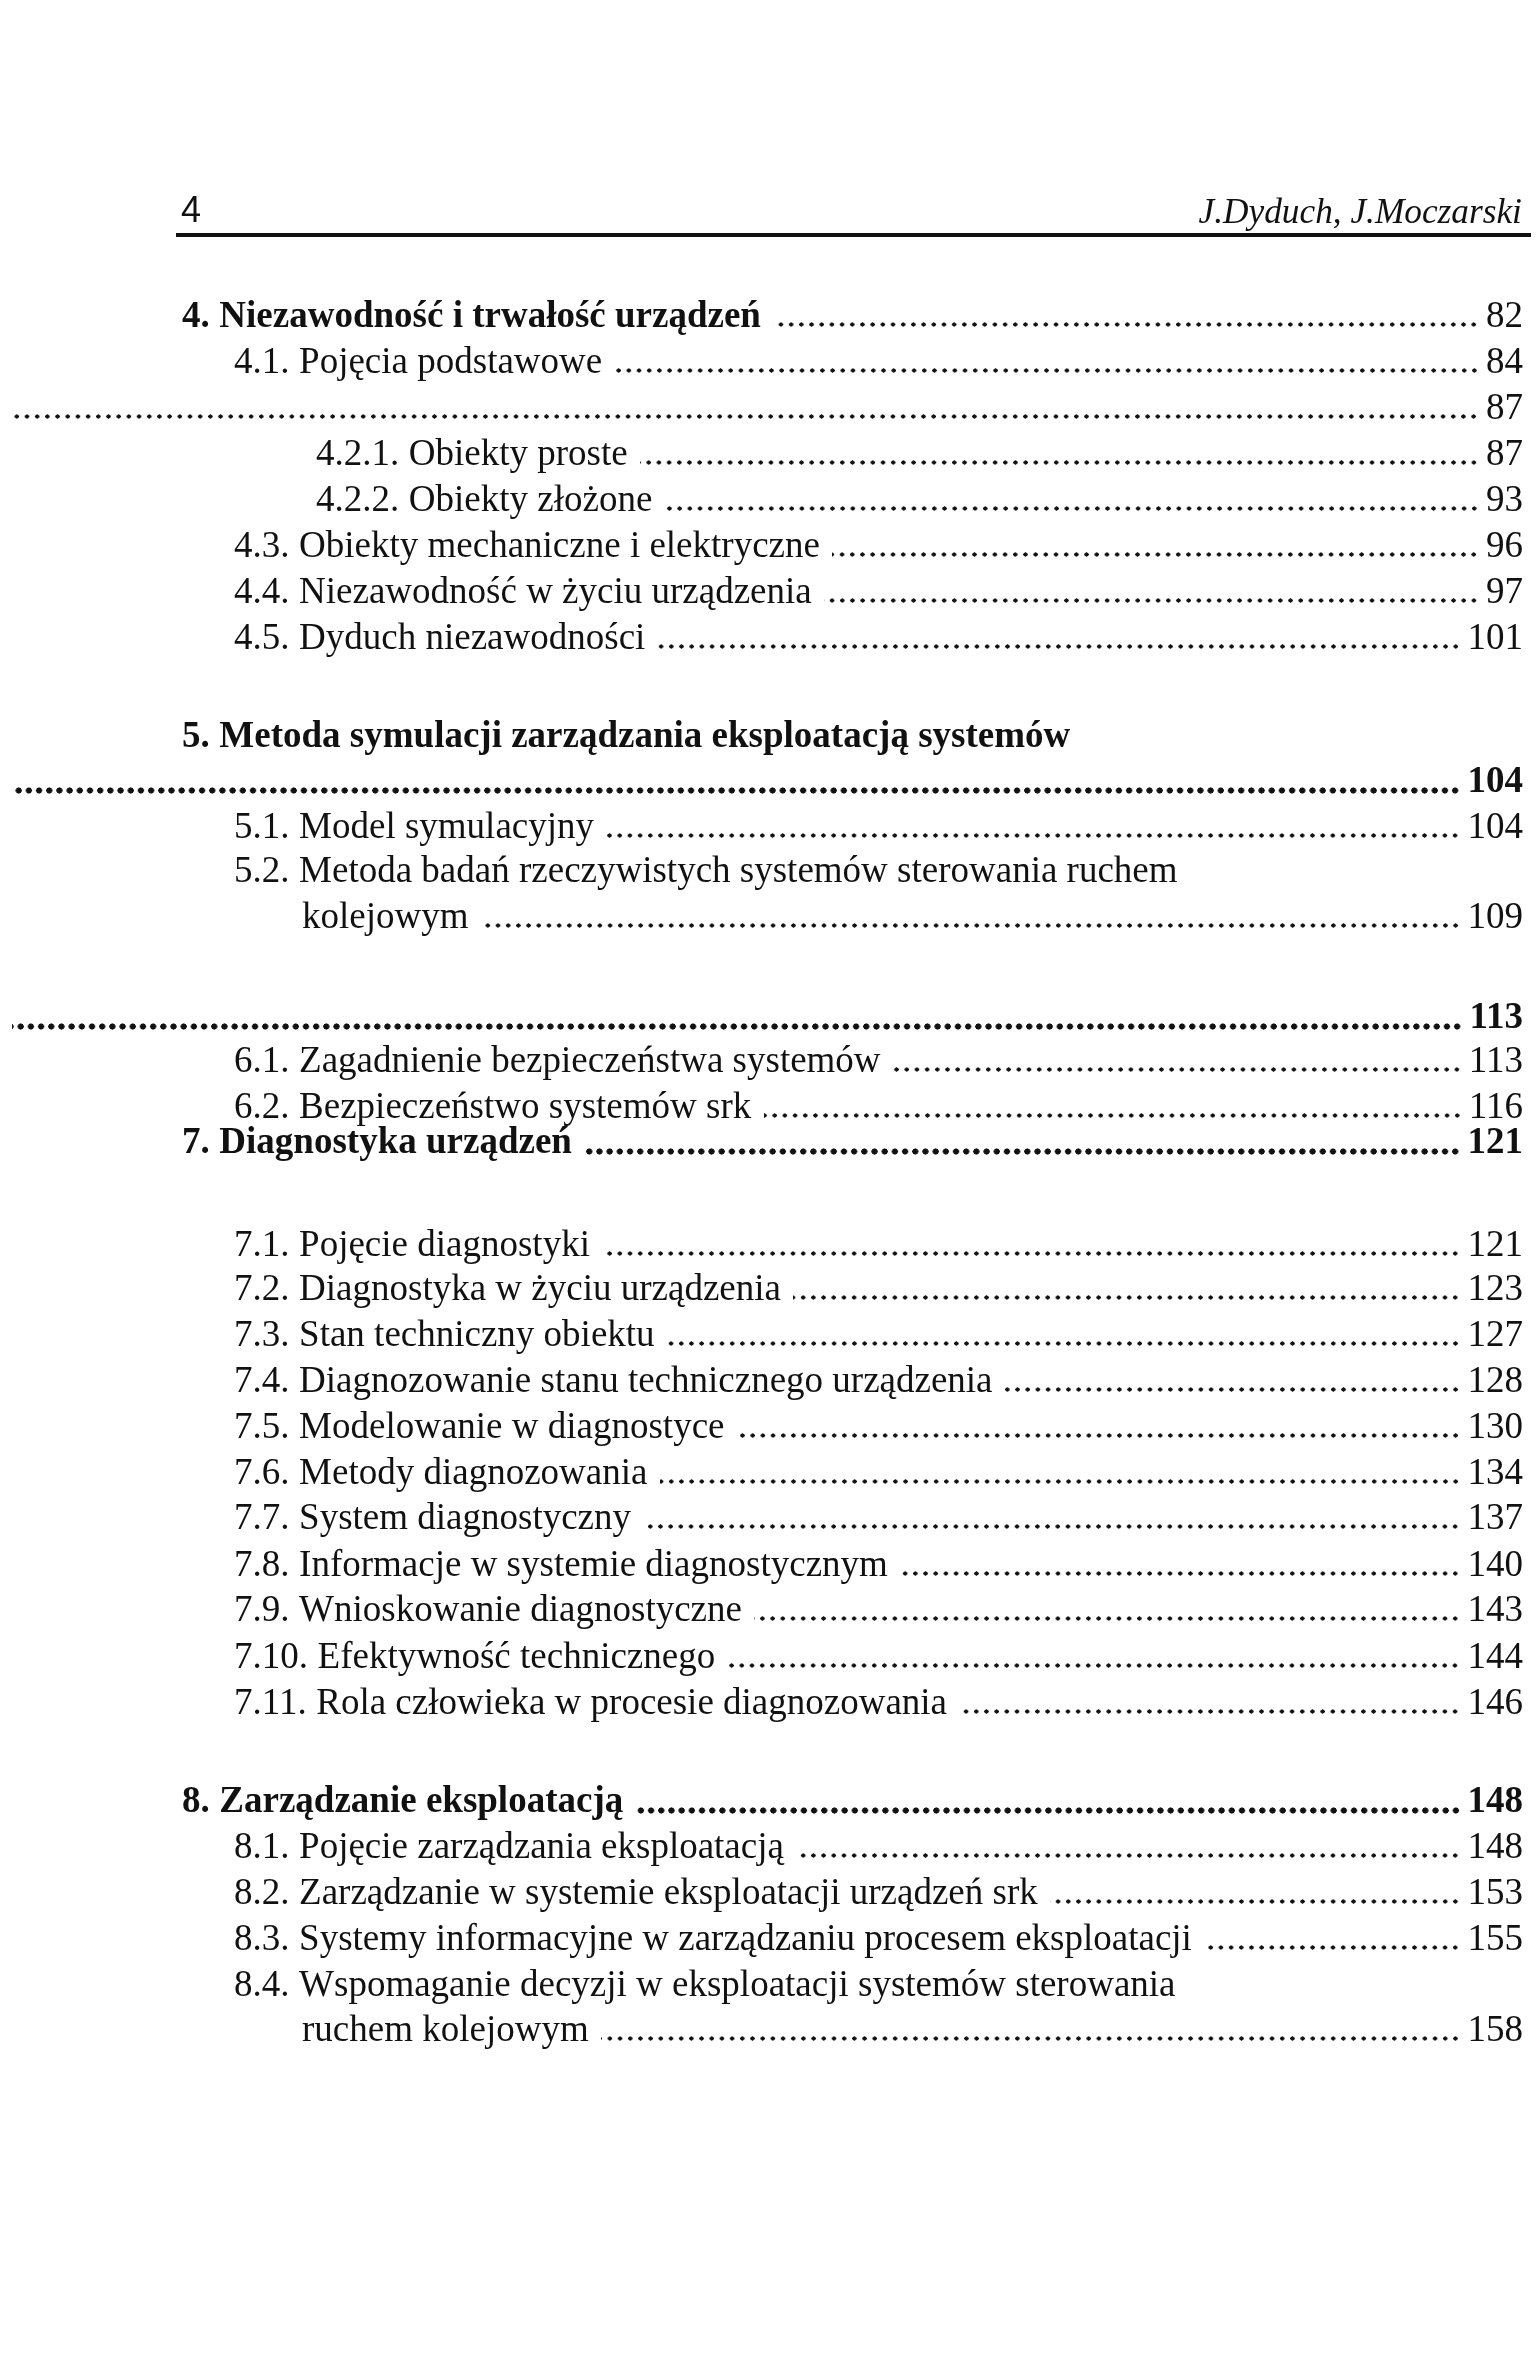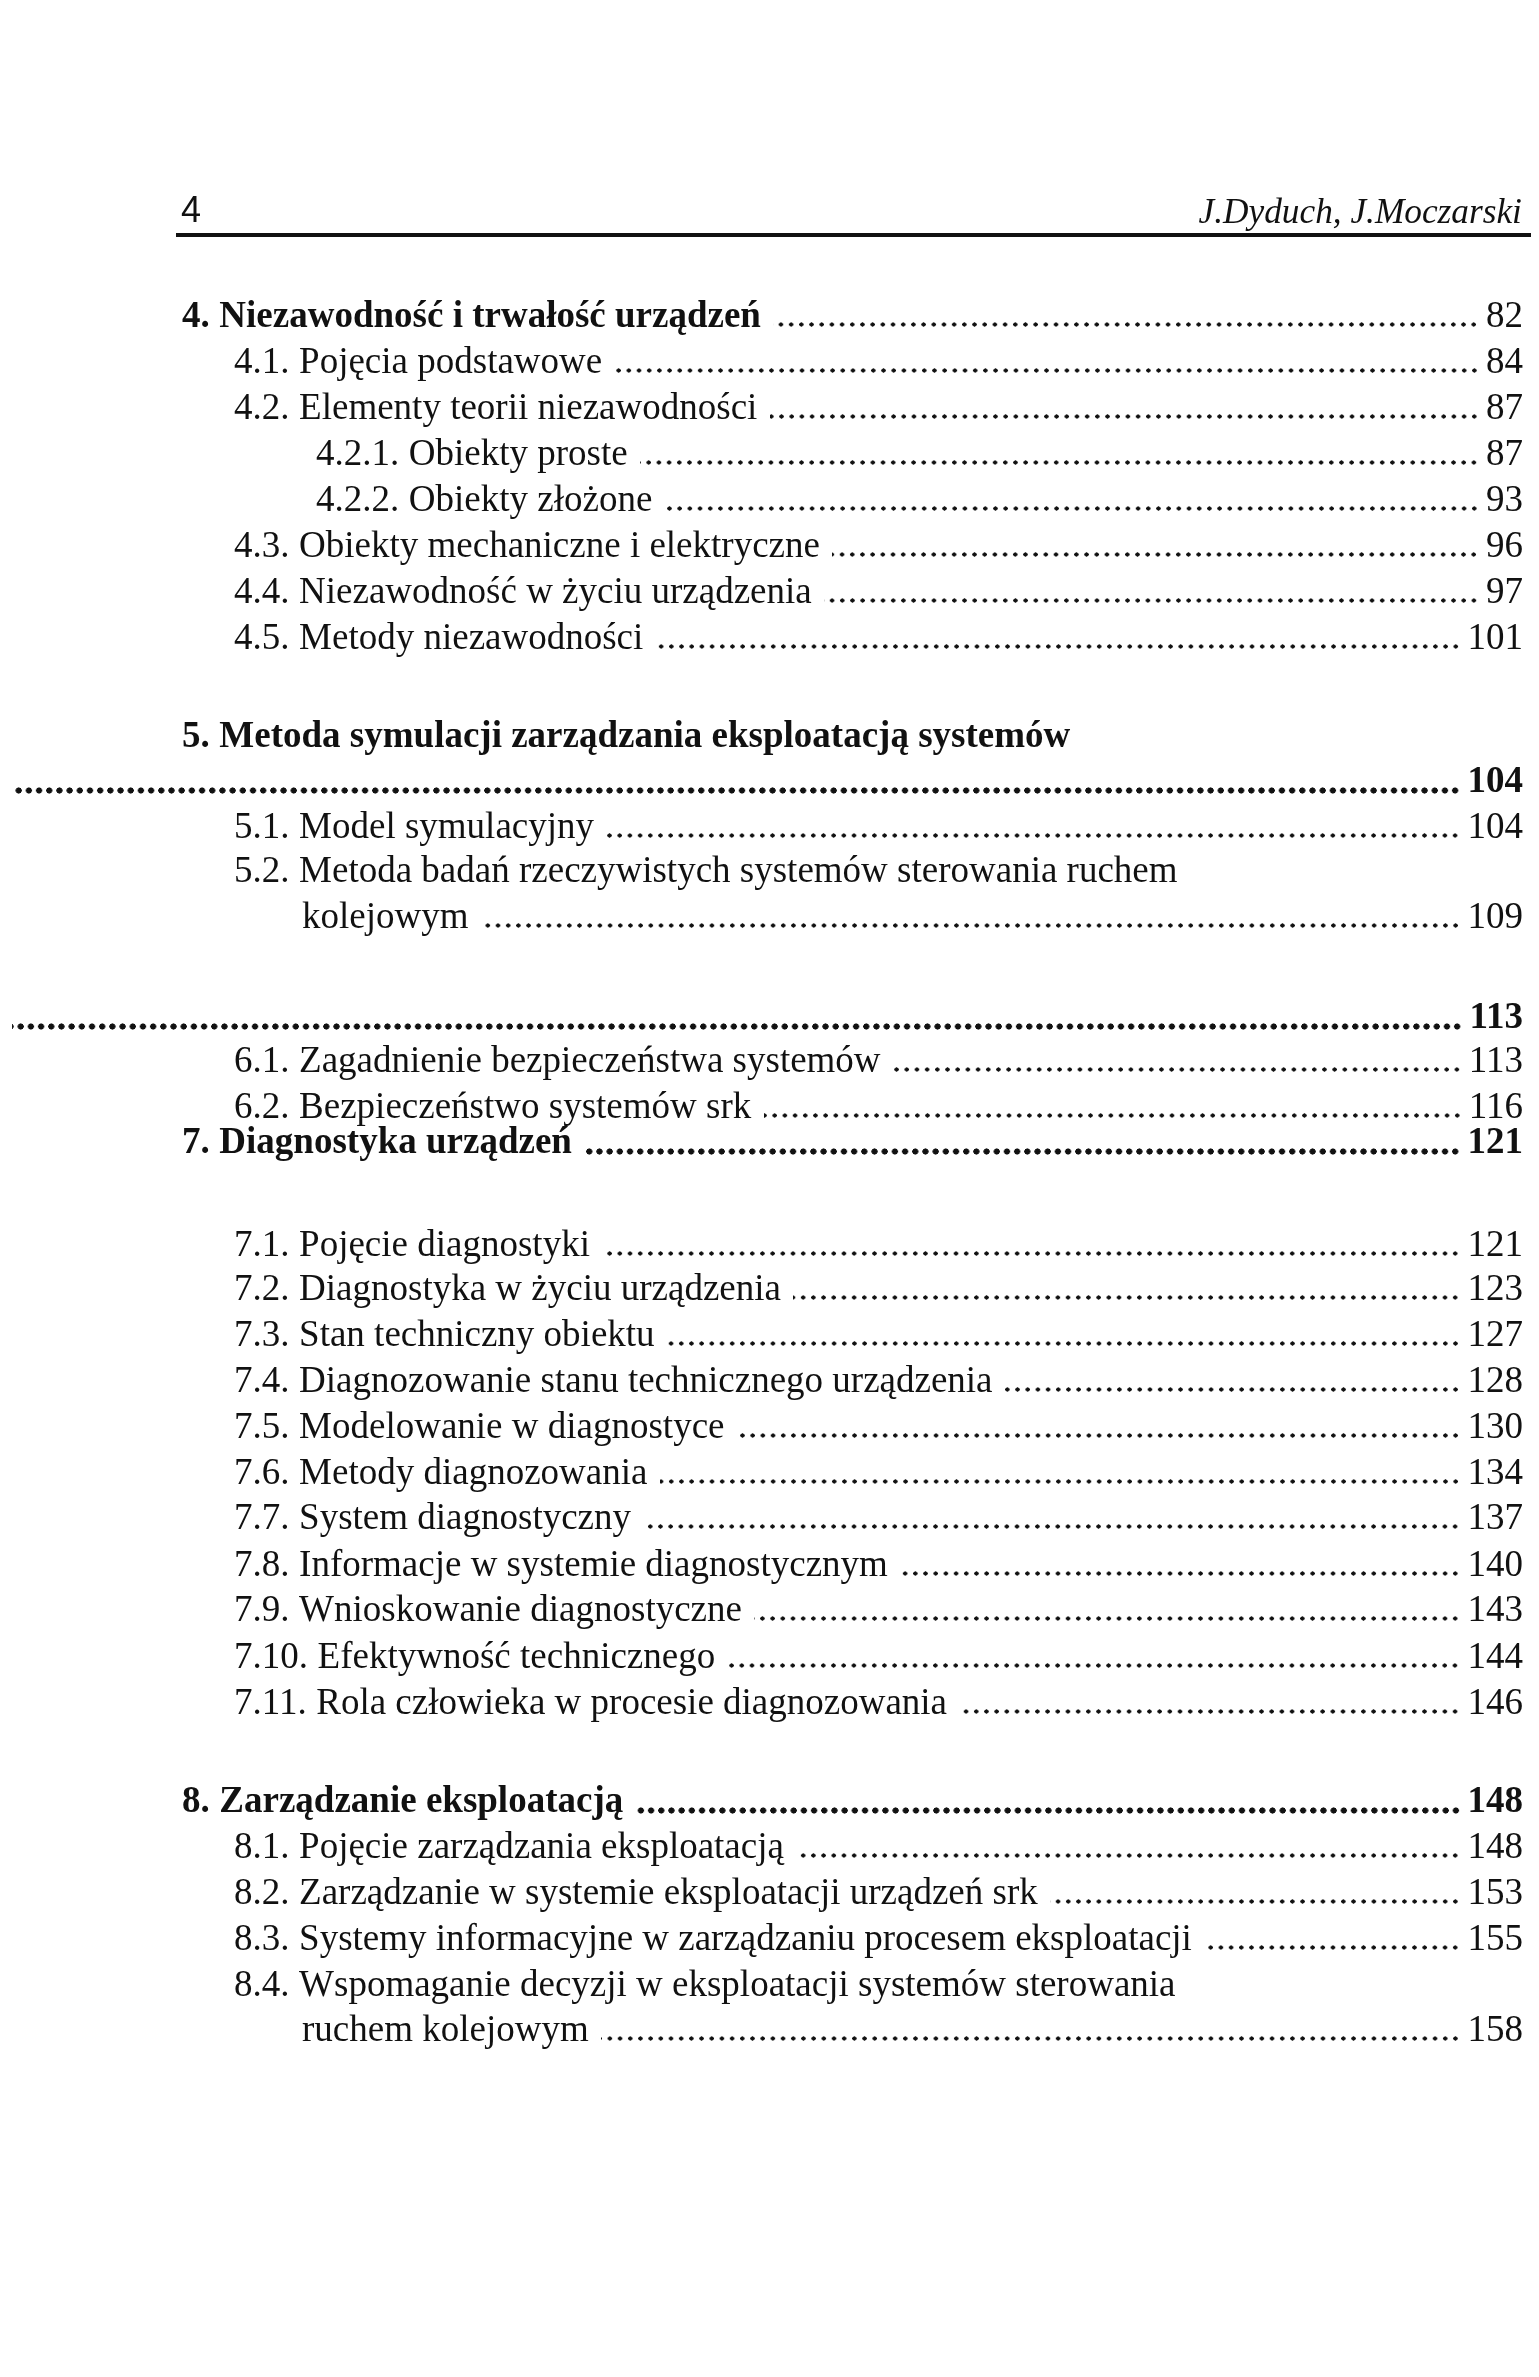--- a/index.html
+++ b/index.html
@@ -57,21 +57,20 @@
   <span class="txt" style="margin-left:182px"><span class="lbl">4.</span><span>Niezawodność i trwałość urządzeń</span></span>
   <span class="leader"></span>
   <span class="pg">82</span>
 </div>
 <div class="toc-row" style="top:342px">
   <span class="txt" style="margin-left:234px"><span class="lbl">4.1.</span><span>Pojęcia podstawowe</span></span>
   <span class="leader"></span>
   <span class="pg">84</span>
 </div>
 <div class="toc-row" style="top:388px">
-  <span class="txt" style="margin-left:234px"><span class="lbl">4.2.</span><span>Elementy teorii niezawodności</span></span>
   <span class="leader"></span>
   <span class="pg">87</span>
 </div>
 <div class="toc-row" style="top:434px">
   <span class="txt" style="margin-left:316px"><span class="lbl">4.2.1.</span><span>Obiekty proste</span></span>
   <span class="leader"></span>
   <span class="pg">87</span>
 </div>
 <div class="toc-row" style="top:480px">
   <span class="txt" style="margin-left:316px"><span class="lbl">4.2.2.</span><span>Obiekty złożone</span></span>
@@ -82,21 +81,21 @@
   <span class="txt" style="margin-left:234px"><span class="lbl">4.3.</span><span>Obiekty mechaniczne i elektryczne</span></span>
   <span class="leader"></span>
   <span class="pg">96</span>
 </div>
 <div class="toc-row" style="top:572px">
   <span class="txt" style="margin-left:234px"><span class="lbl">4.4.</span><span>Niezawodność w życiu urządzenia</span></span>
   <span class="leader"></span>
   <span class="pg">97</span>
 </div>
 <div class="toc-row" style="top:618px">
-  <span class="txt" style="margin-left:234px"><span class="lbl">4.5.</span><span>Metody niezawodności</span></span>
+  <span class="txt" style="margin-left:234px"><span class="lbl">4.5.</span><span>Dyduch niezawodności</span></span>
   <span class="leader"></span>
   <span class="pg">101</span>
 </div>
 
 <div class="toc-row lvl0 nolead" style="top:716px">
   <span class="txt" style="margin-left:182px"><span class="lbl">5.</span><span>Metoda symulacji zarządzania eksploatacją systemów</span></span>
 </div>
 <div class="toc-row lvl0" style="top:761px">
   <span class="leader bold"></span>
   <span class="pg bold">104</span>

